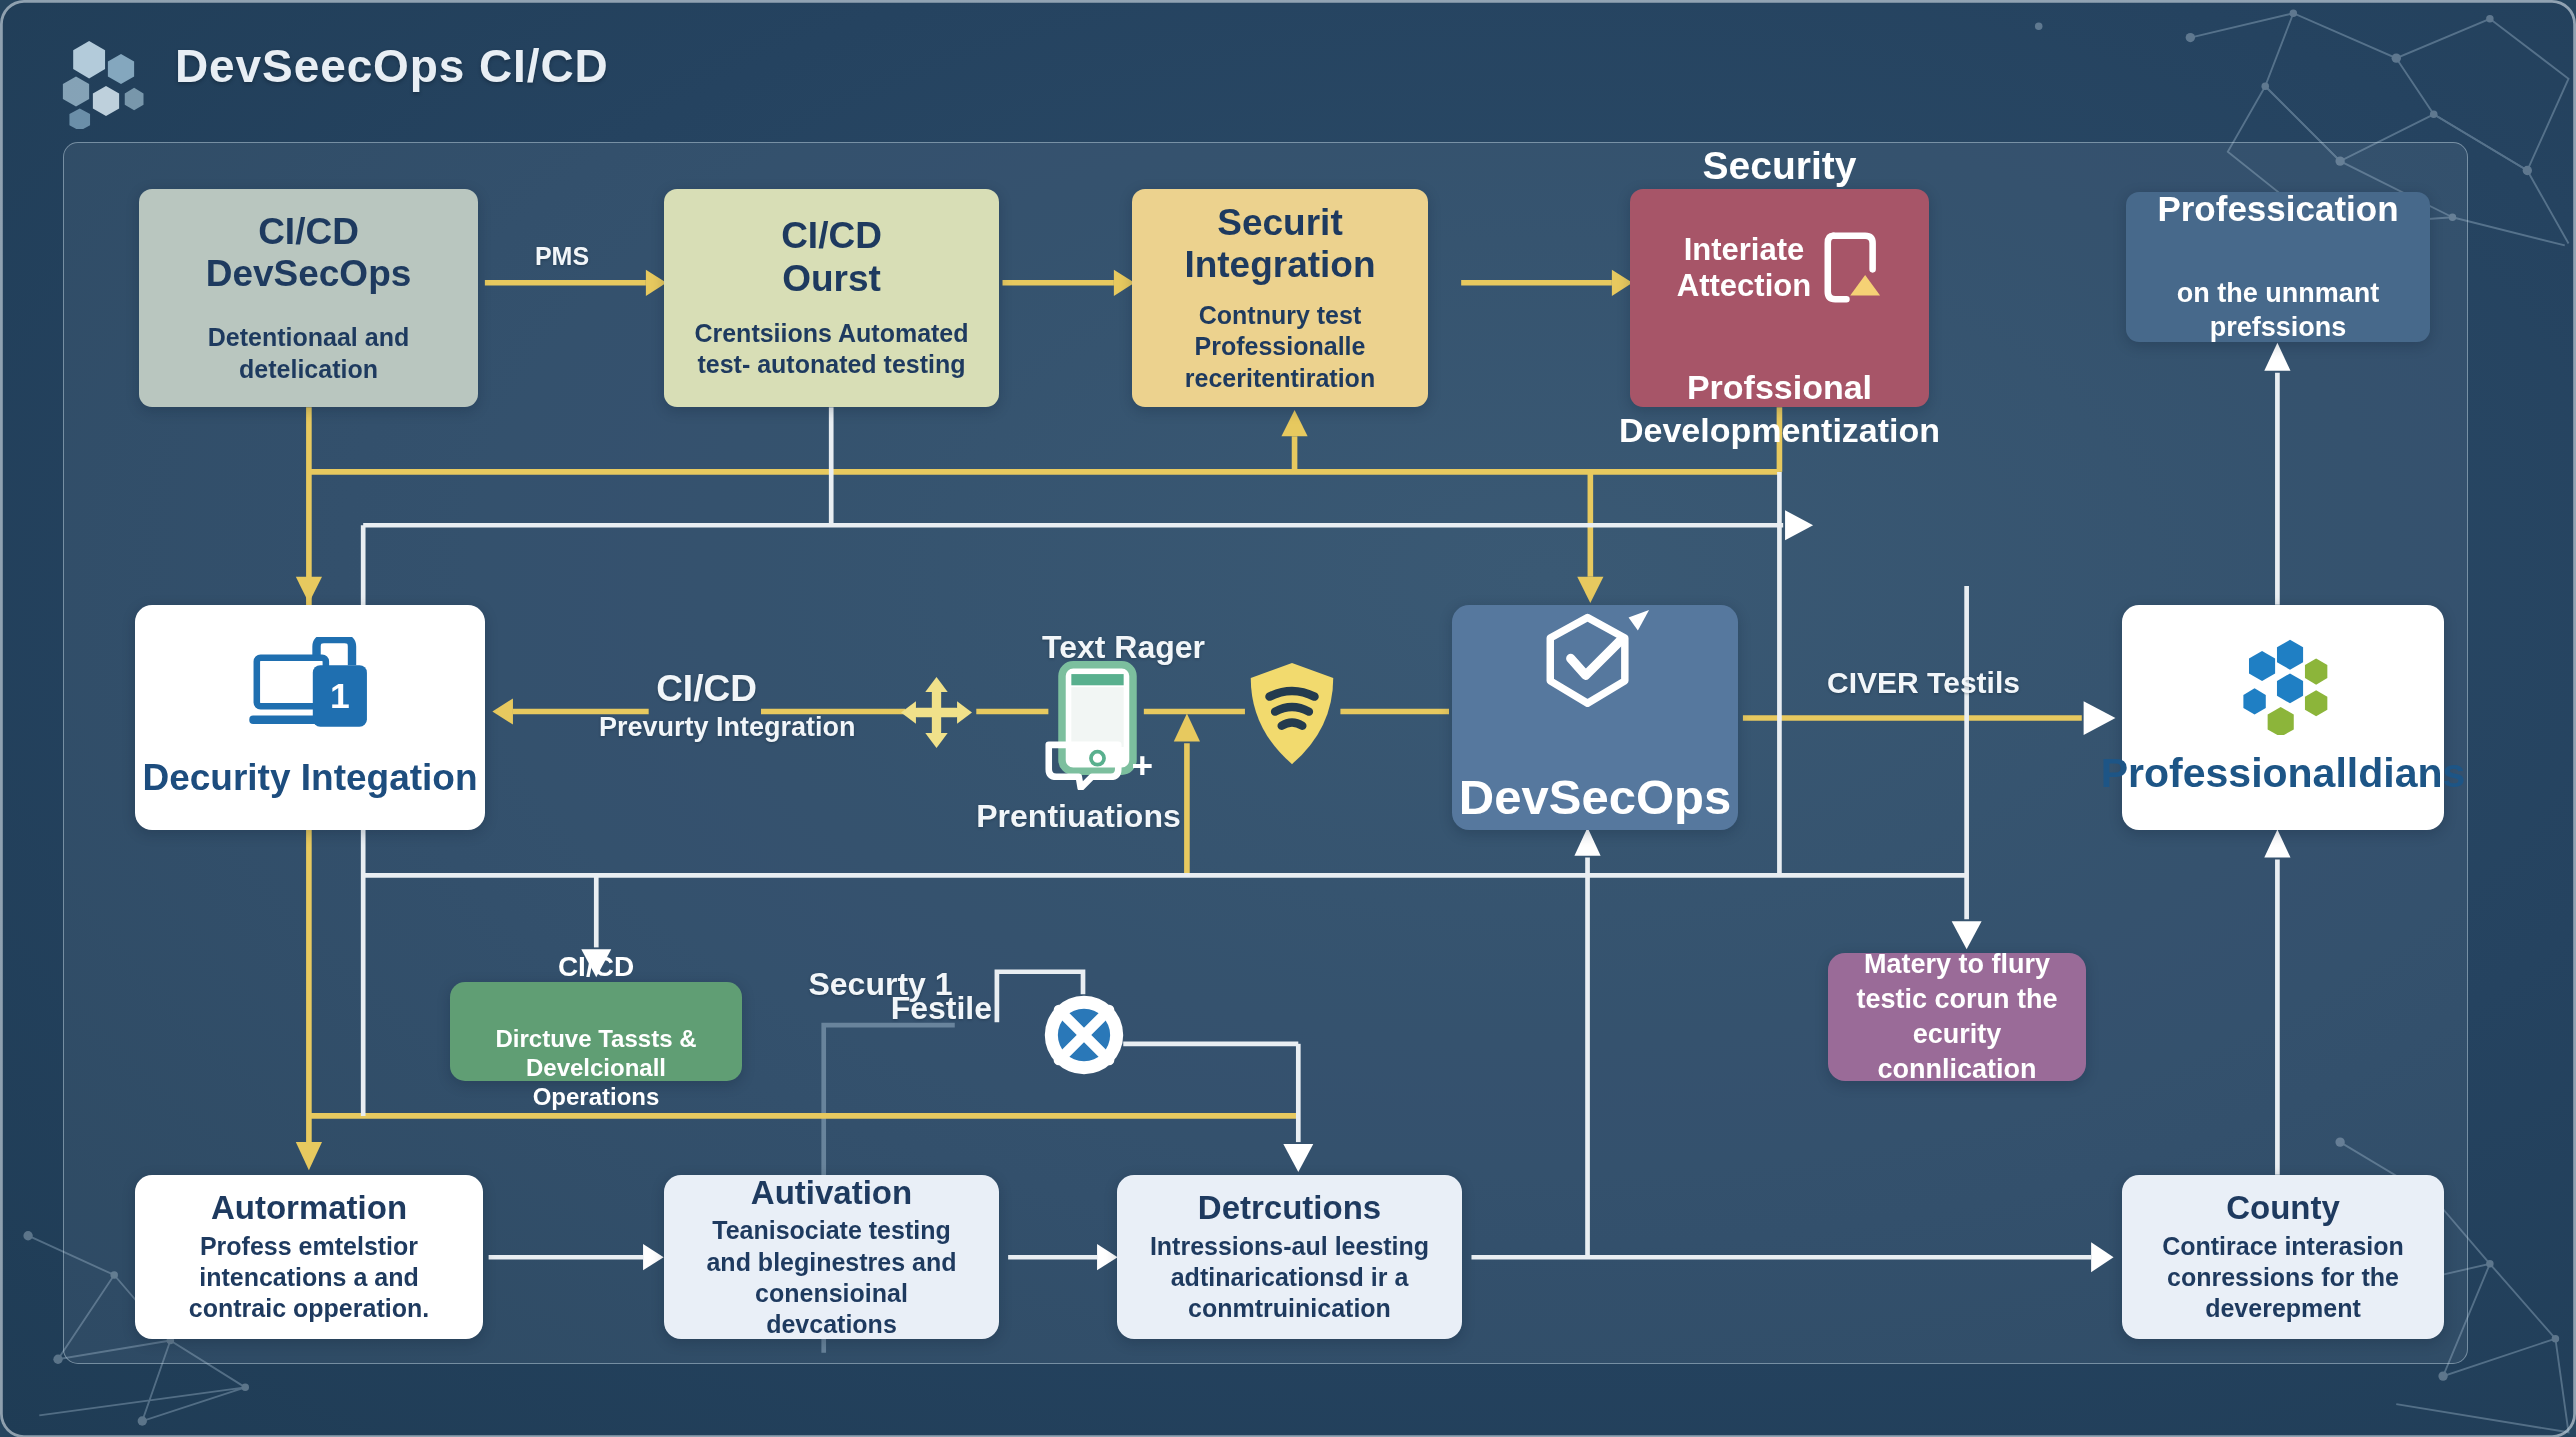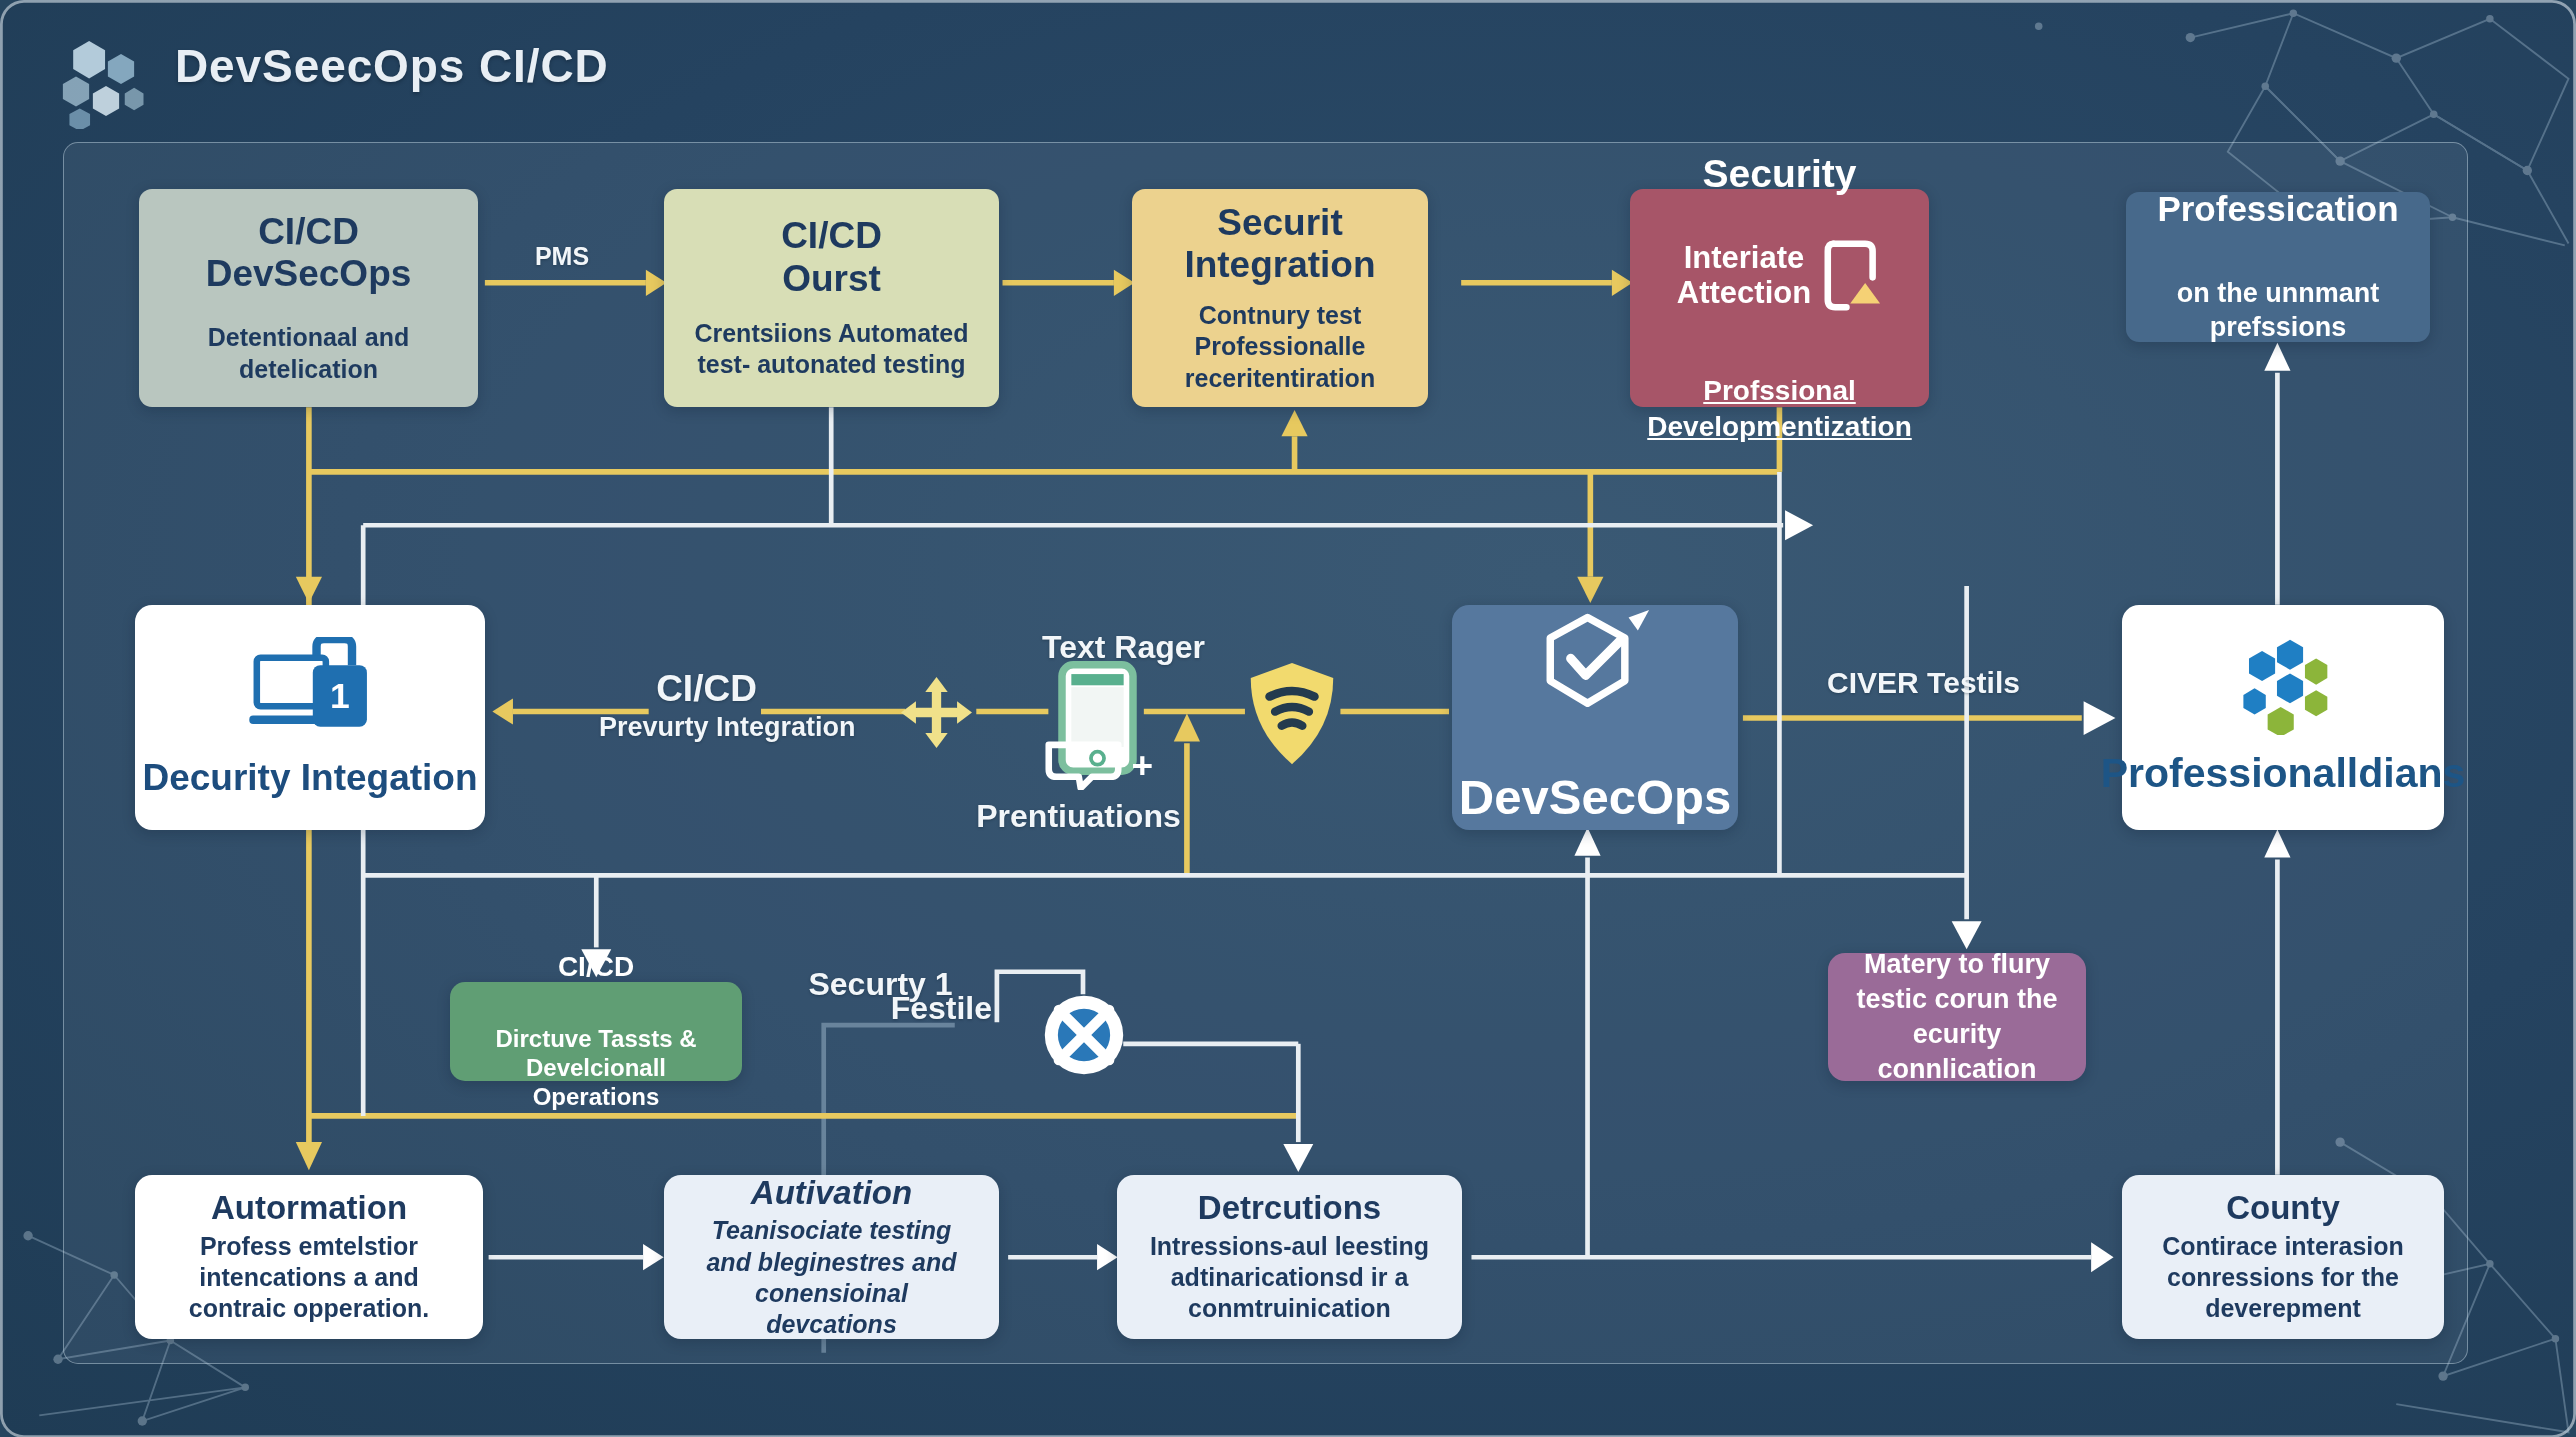--- a/index.html
+++ b/index.html
@@ -181,21 +181,21 @@
       <div style="font-size:31px;line-height:1.15;">
         <div>Interiate</div>
         <div>Attection</div>
       </div>
       <svg width="58" height="71" viewBox="0 0 62 76">
         <path d="M10 4 H44 Q52 4 52 12 V40" fill="none" stroke="#fff" stroke-width="7" stroke-linecap="round"></path>
         <path d="M10 4 Q4 4 4 12 V64 Q4 72 12 72 H24" fill="none" stroke="#fff" stroke-width="7" stroke-linecap="round"></path>
         <path d="M28 68 L44 46 L60 68 Z" fill="#f5d175"></path>
       </svg>
     </div>
-    <div class="b-body" style="margin-top:20.6px;font-size:28px;text-decoration:underline;">Profssional Developmentization</div>
+    <div class="b-body" style="margin-top:20.6px;font-size:34px;">Profssional Developmentization</div>
   </div>
 
   <div class="box white" style="left:2126px;top:192px;width:304px;height:150px;background:#47698b;">
     <div style="font-size:35px;">Professication</div>
     <div style="font-size:27px;line-height:1.25;margin-top:5.6px;padding:0 28px;">on the unnmant prefssions</div>
   </div>
 
 
   <div class="box" style="left:135px;top:605px;width:350px;height:225px;background:#ffffff;border-radius:17px;">
     <svg width="140" height="103" viewBox="0 0 150 110">
@@ -289,21 +289,21 @@
 
   <div class="box white" style="left:1828px;top:953px;width:258px;height:128px;background:#9a6b98;border-radius:17px;">
     <div style="font-size:27px;line-height:1.3;padding:0 13px;">Matery to flury testic corun the ecurity connlication</div>
   </div>
 
   <div class="box navy" style="left:135px;top:1175px;width:348px;height:164px;background:#ffffff;border-radius:17px;">
     <div style="font-size:33px;">Autormation</div>
     <div style="font-size:25px;line-height:1.25;margin-top:3.7px;padding:0 37px;">Profess emtelstior intencations a and contraic opperation.</div>
   </div>
 
-  <div class="box navy" style="left:664px;top:1175px;width:335px;height:164px;background:#e9eff7;border-radius:17px;font-style:italic;">
+  <div class="box navy" style="left:664px;top:1175px;width:335px;height:164px;background:#e9eff7;border-radius:17px;">
     <div style="font-size:33px;">Autivation</div>
     <div style="font-size:25px;line-height:1.25;margin-top:3.7px;padding:0 26px;">Teanisociate testing and bleginestres and conensioinal devcations</div>
   </div>
 
   <div class="box navy" style="left:1117px;top:1175px;width:345px;height:164px;background:#e9eff7;border-radius:17px;">
     <div style="font-size:33px;">Detrcutions</div>
     <div style="font-size:25px;line-height:1.25;margin-top:3.7px;padding:0 32px;">Intressions-aul leesting adtinaricationsd ir a conmtruinication</div>
   </div>
 
   <div class="box navy" style="left:2122px;top:1175px;width:322px;height:164px;background:#e9eff7;border-radius:17px;">

